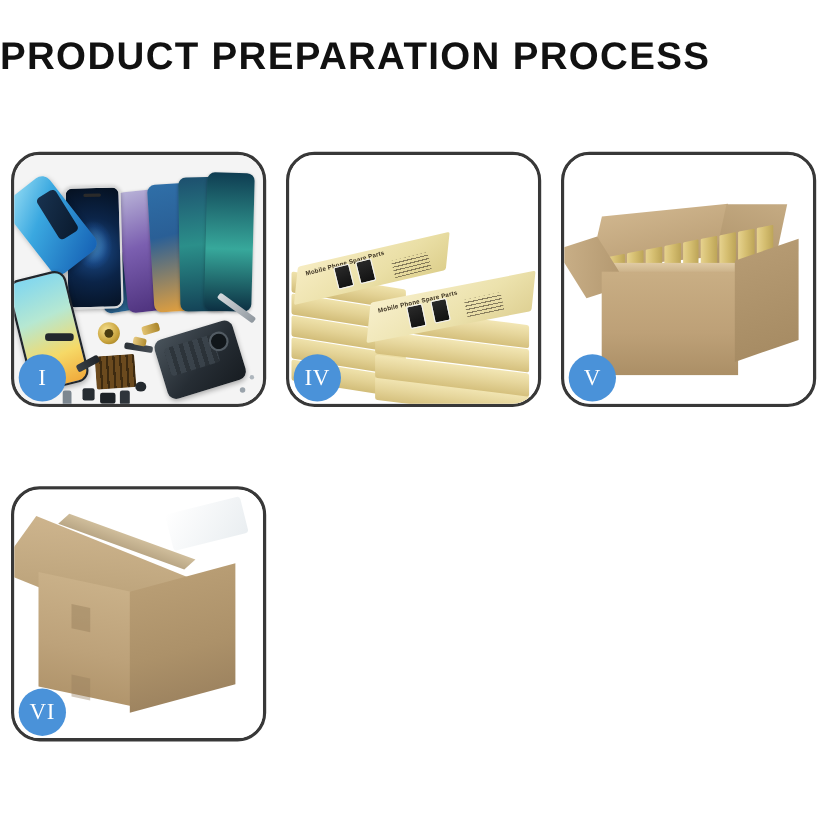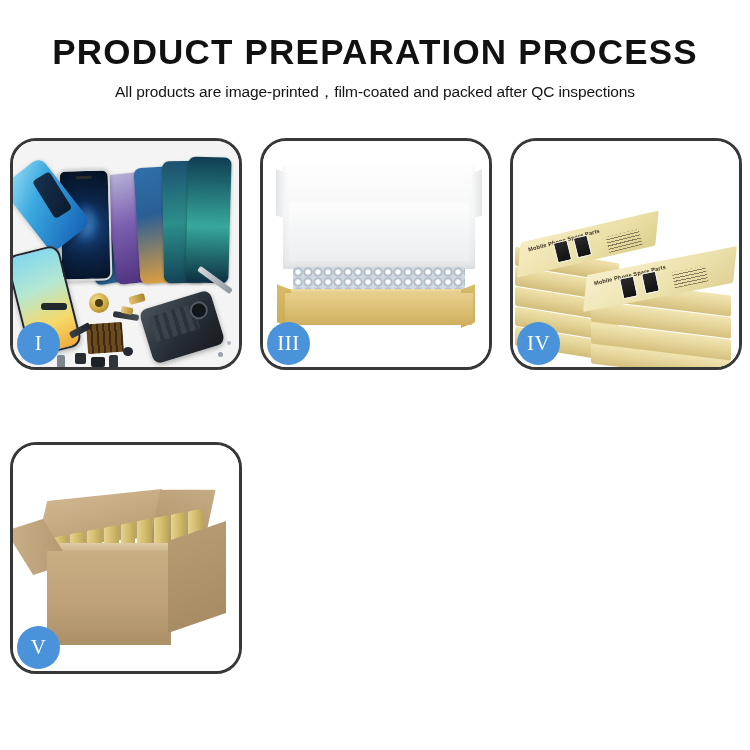--- a/index.html
+++ b/index.html
@@ -11,21 +11,21 @@
     overflow:hidden;
   }
 
   #page {
     position:relative;
     width:750px; height:750px;
     background:#ffffff;
   }
 
   
-  .header { position:absolute; top:0; left:0; width:750px; text-align:center; }
+  .header { position:absolute; top:0; left:0; width:750px; text-align:left; }
 
   .title {
     margin-top:34px;
     font-size:35px;
     font-weight:700;
     letter-spacing:1.2px;
     color:#111111;
     line-height:1;
     white-space:nowrap;
   }
@@ -440,21 +440,20 @@
     transform:rotate(-14deg); border-radius:3px;
   }
 </style>
 </head>
 <body>
 
 <div id="page">
 
   <div class="header">
     <div class="title">PRODUCT PREPARATION PROCESS</div>
-    <div class="subtitle">All products are image-printed，film-coated and packed after QC inspections</div>
   </div>
 
   <div class="grid">
 
     <div class="panel">
       <div class="panel-inner">
         <div class="scene-parts">
           <div class="fan">
             <div class="ph p1"></div>
             <div class="ph p2"></div>
@@ -480,34 +479,20 @@
           <div class="cmp sm5"></div>
           <div class="screw1"></div>
           <div class="screw2"></div>
           <div class="tweez"></div>
         </div>
       </div>
       <div class="badge">I</div>
     </div>
 
 
-    <div class="panel">
-      <div class="panel-inner">
-        <div class="scene-openbox">
-          <div class="ob-lid"></div>
-          <div class="ob-foam"></div>
-          <div class="ob-bubble"></div>
-          <div class="ob-rim"></div>
-          <div class="ob-left"></div>
-          <div class="ob-right"></div>
-          <div class="ob-front"></div>
-        </div>
-      </div>
-      <div class="badge">III</div>
-    </div>
 
     <div class="panel">
       <div class="panel-inner">
         <div class="scene-stack">
           <div class="stk stk-l l5"></div>
           <div class="stk stk-l l4"></div>
           <div class="stk stk-l l3"></div>
           <div class="stk stk-l l2"></div>
           <div class="stk stk-l l1"></div>
           <div class="lid-back"></div>
@@ -549,15 +534,29 @@
           <div class="ct-rim"></div>
           <div class="flapL"></div>
           <div class="flapF"></div>
           <div class="ct-body"></div>
           <div class="ct-side"></div>
         </div>
       </div>
       <div class="badge">V</div>
     </div>
 
+    <div class="panel">
+      <div class="panel-inner">
+        <div class="scene-sealed">
+          <div class="sb-film"></div>
+          <div class="sb-top"></div>
+          <div class="sb-tape"></div>
+          <div class="sb-left"></div>
+          <div class="sb-right"></div>
+          <div class="sb-tab1"></div>
+          <div class="sb-tab2"></div>
+        </div>
+      </div>
+      <div class="badge">VI</div>
+    </div>
 
   </div>
 </div>
 
 </body></html>

